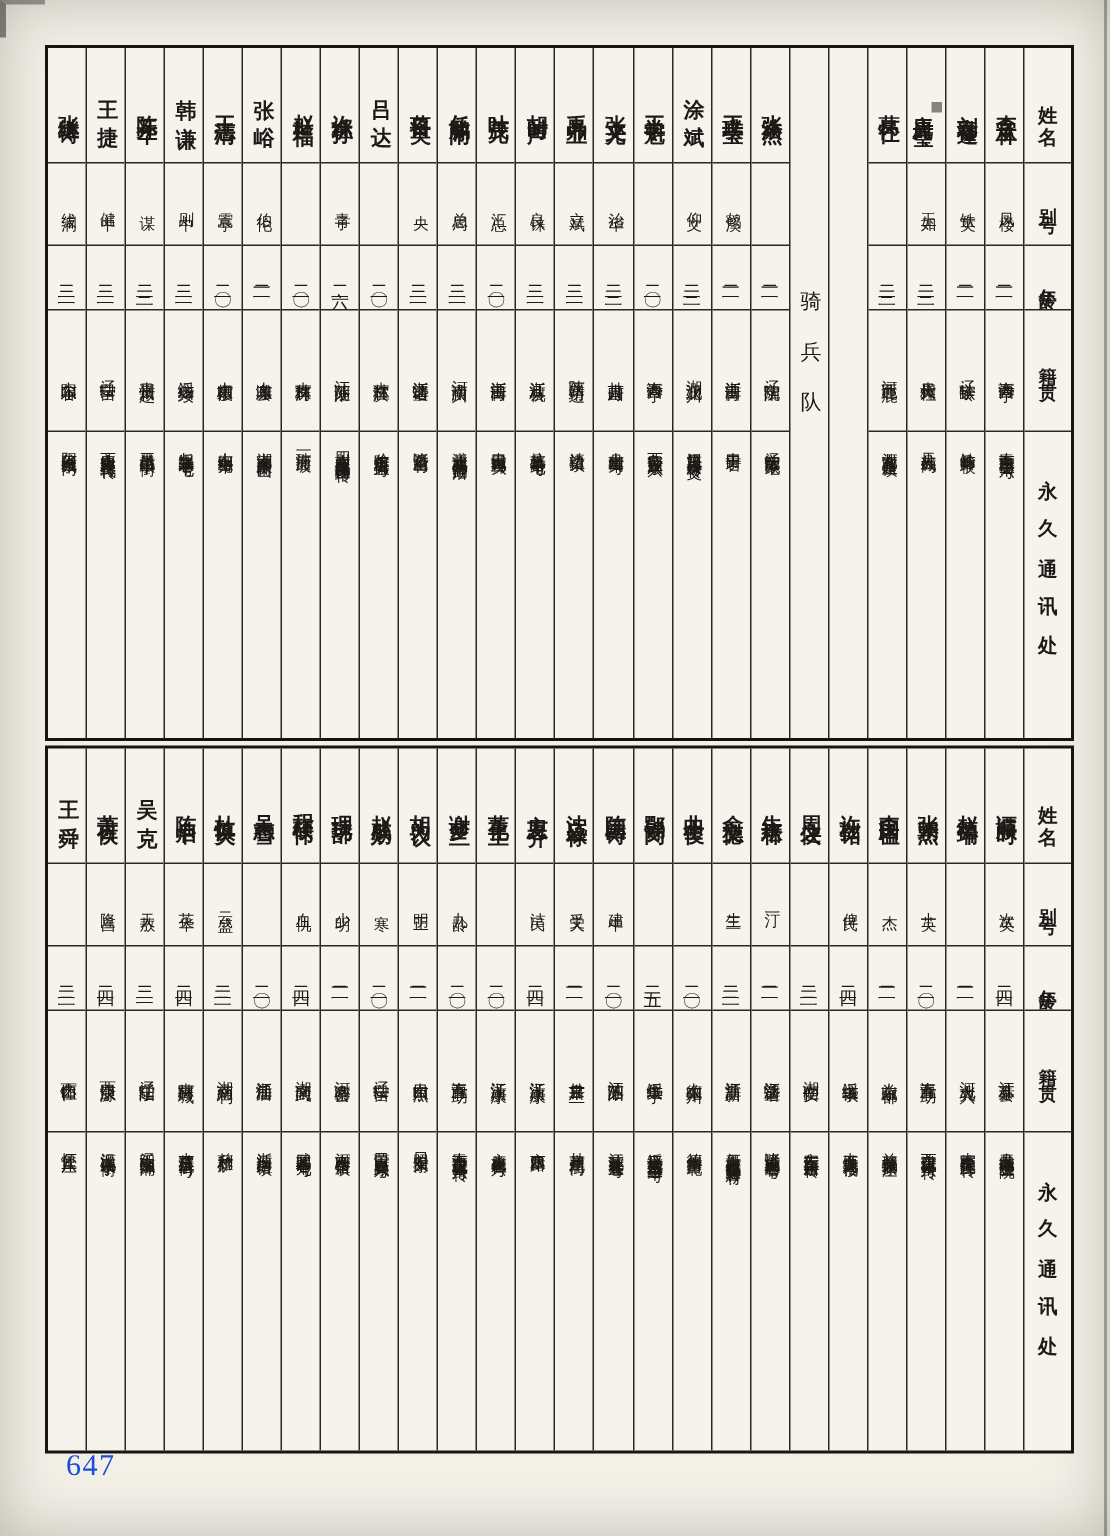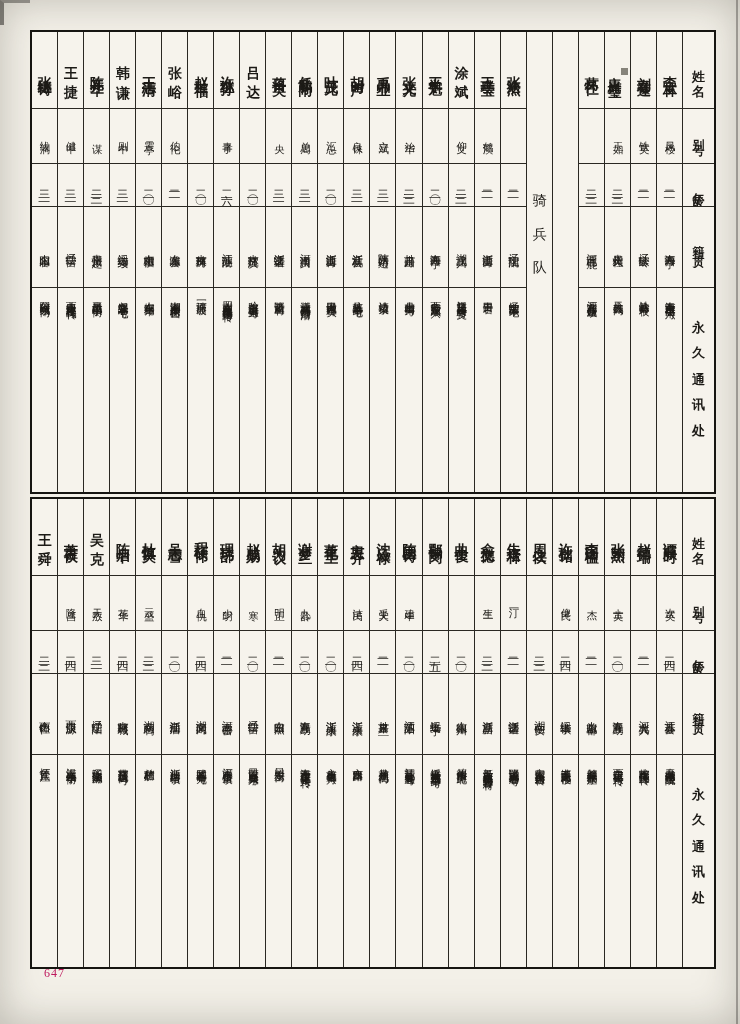--- a/index.html
+++ b/index.html
@@ -30,21 +30,21 @@
   .cell.full{flex:1;align-items:flex-start;}
   .cell.full .vt{font-size:14px;letter-spacing:2.4em;padding-top:150px;}
   .hdr .cell .vt{font-weight:bold;}
   .hdr .c-name .vt{letter-spacing:1.1em;padding-top:8px;font-size:13px;}
   .hdr .c-alias .vt{font-size:12px;font-weight:bold;letter-spacing:.55em;}
   .hdr .c-age .vt{font-size:12px;font-weight:bold;letter-spacing:.25em;}
   .hdr .c-native .vt{font-size:12px;font-weight:bold;letter-spacing:.9em;}
   .hdr .c-addr{align-items:flex-start;}
   .hdr .c-addr .vt{font-size:13px;font-weight:bold;letter-spacing:2.0em;padding-top:16px;}
   .notemark{width:7px;height:7px;background:#4a463e;opacity:.65;margin-top:3px;align-self:center;}
-  .pageno{position:absolute;left:44px;top:966px;font-size:12px;color:#be185d;letter-spacing:1px;}
+  .pageno{position:absolute;left:44px;top:966px;font-size:20px;color:#1d4ed8;letter-spacing:1px;}
   .corner{position:absolute;left:0;top:0;width:26px;height:22px;
           border-left:4px solid rgba(30,28,24,.5);border-top:3px solid rgba(30,28,24,.4);}
 </style>
 </head>
 <body>
 
 <div class="page">
   <div class="corner"></div>
 
   <div class="rtable" id="table-top">

